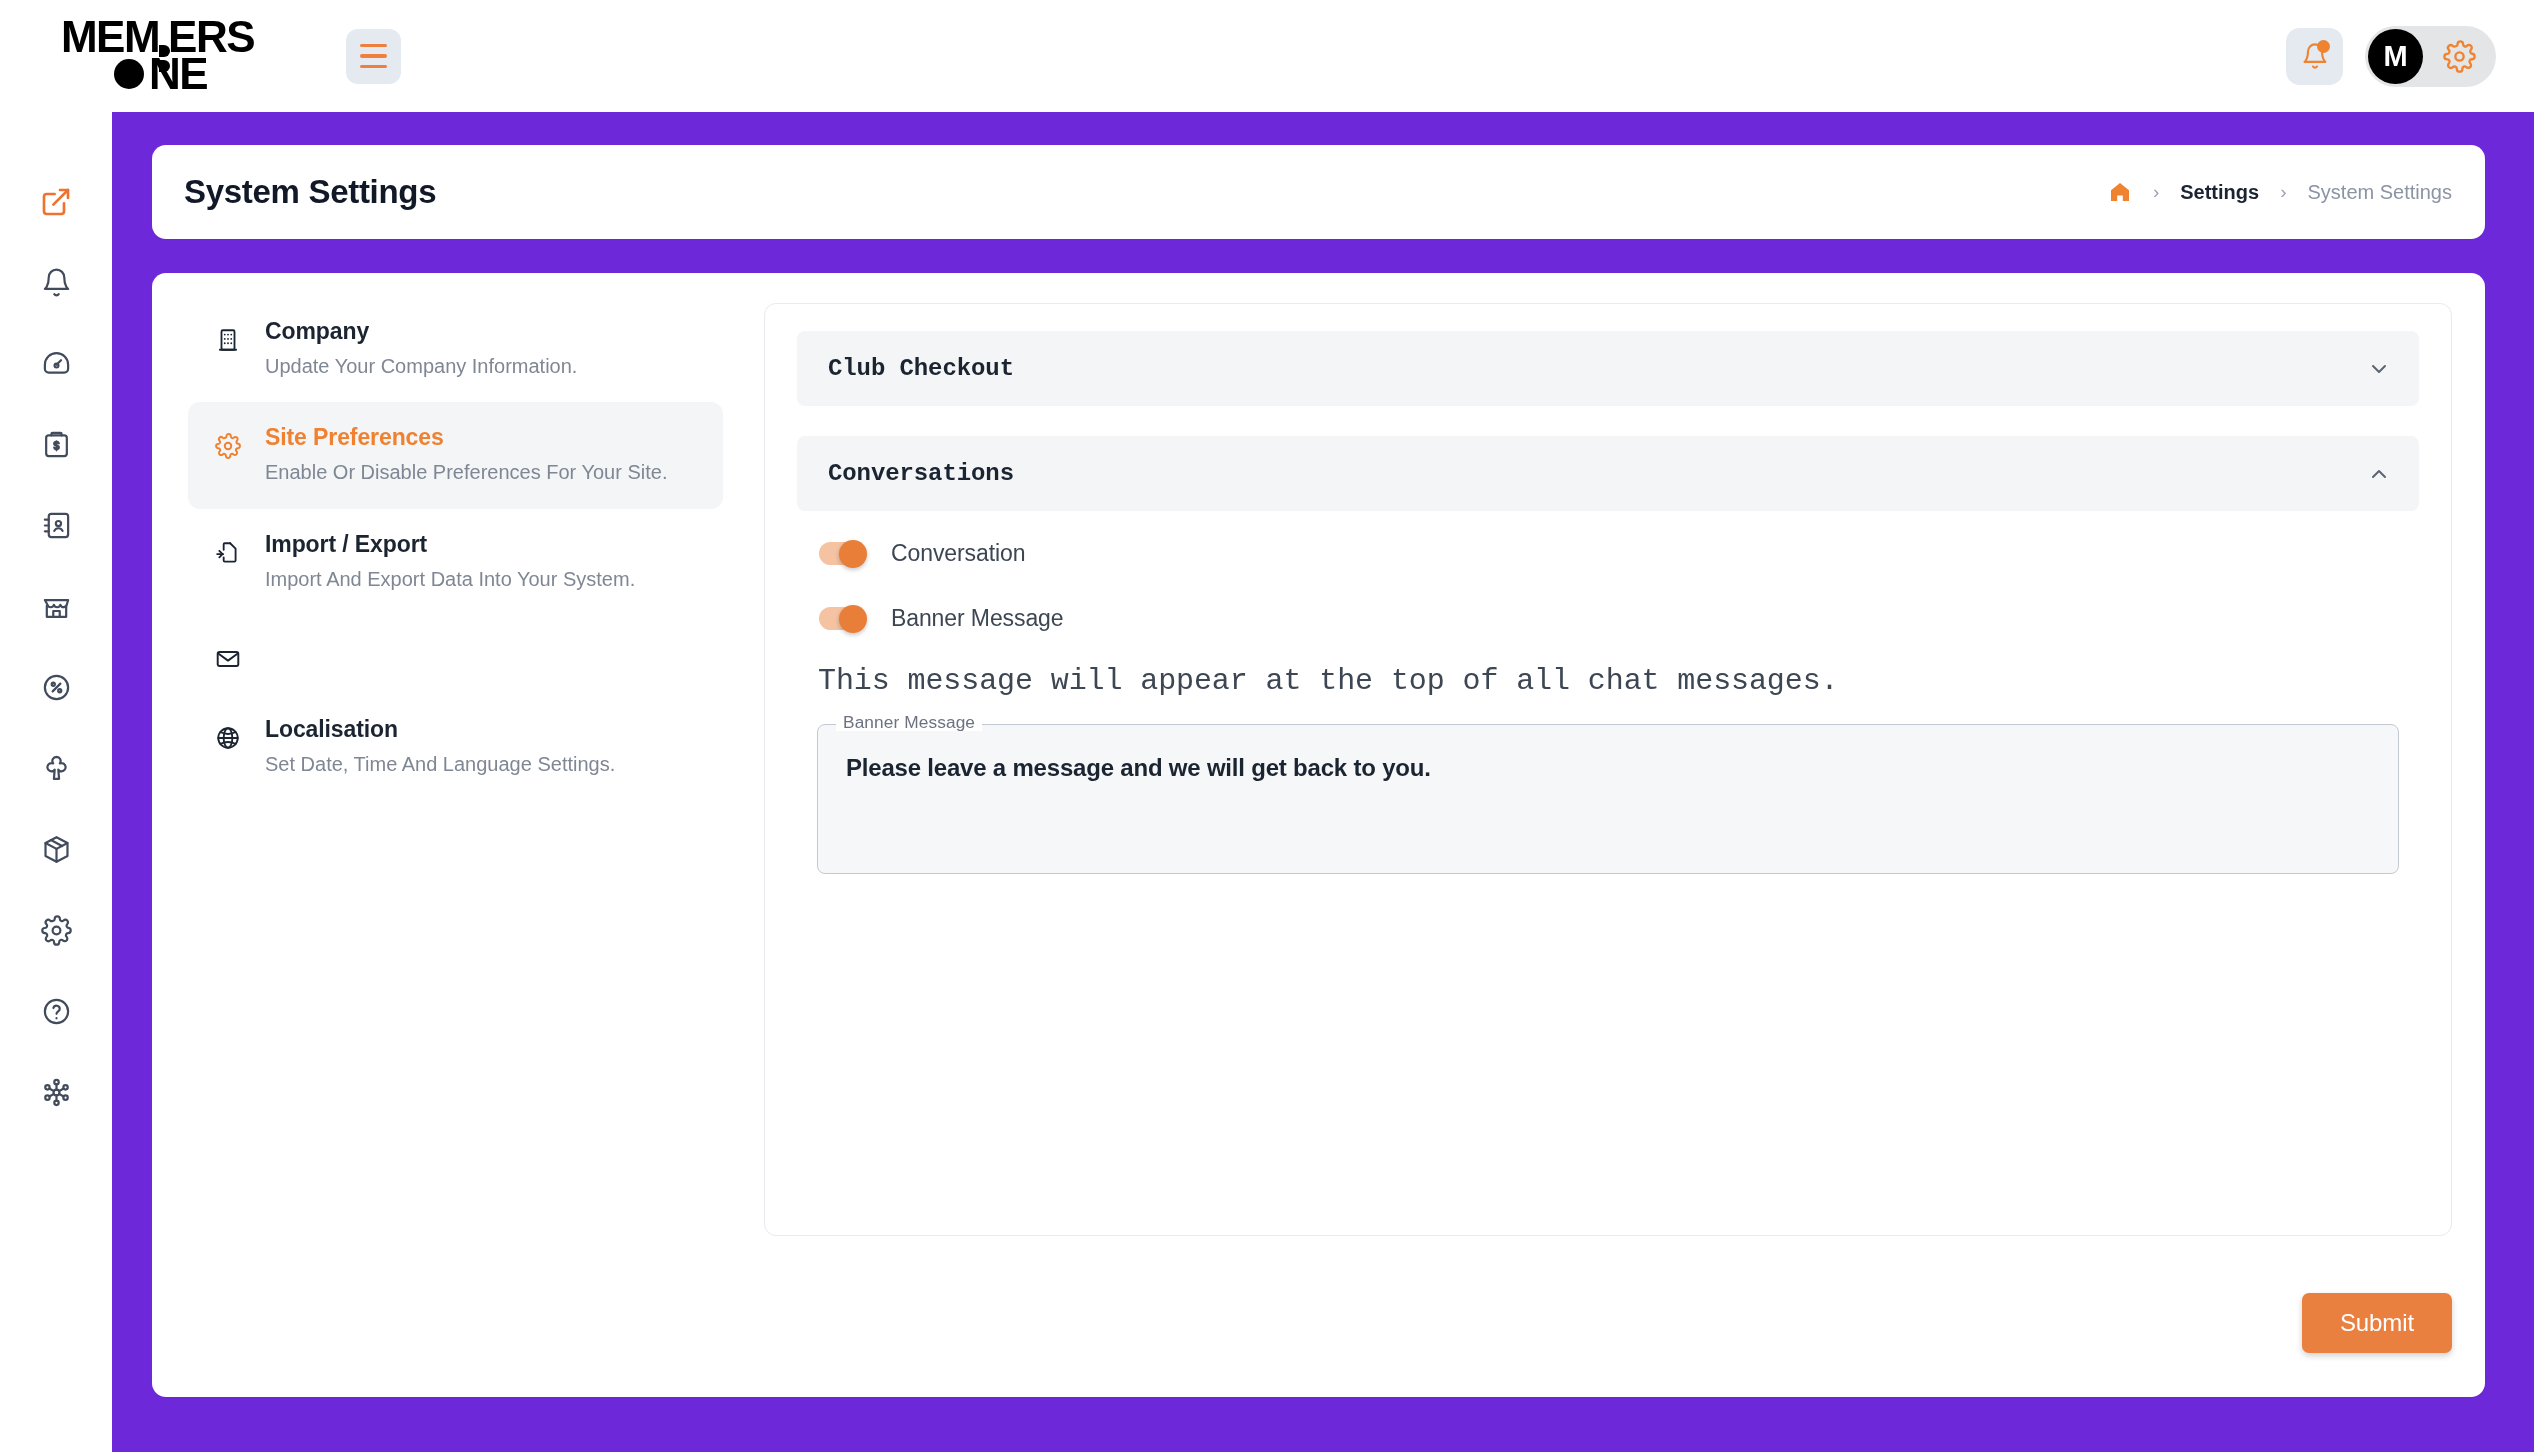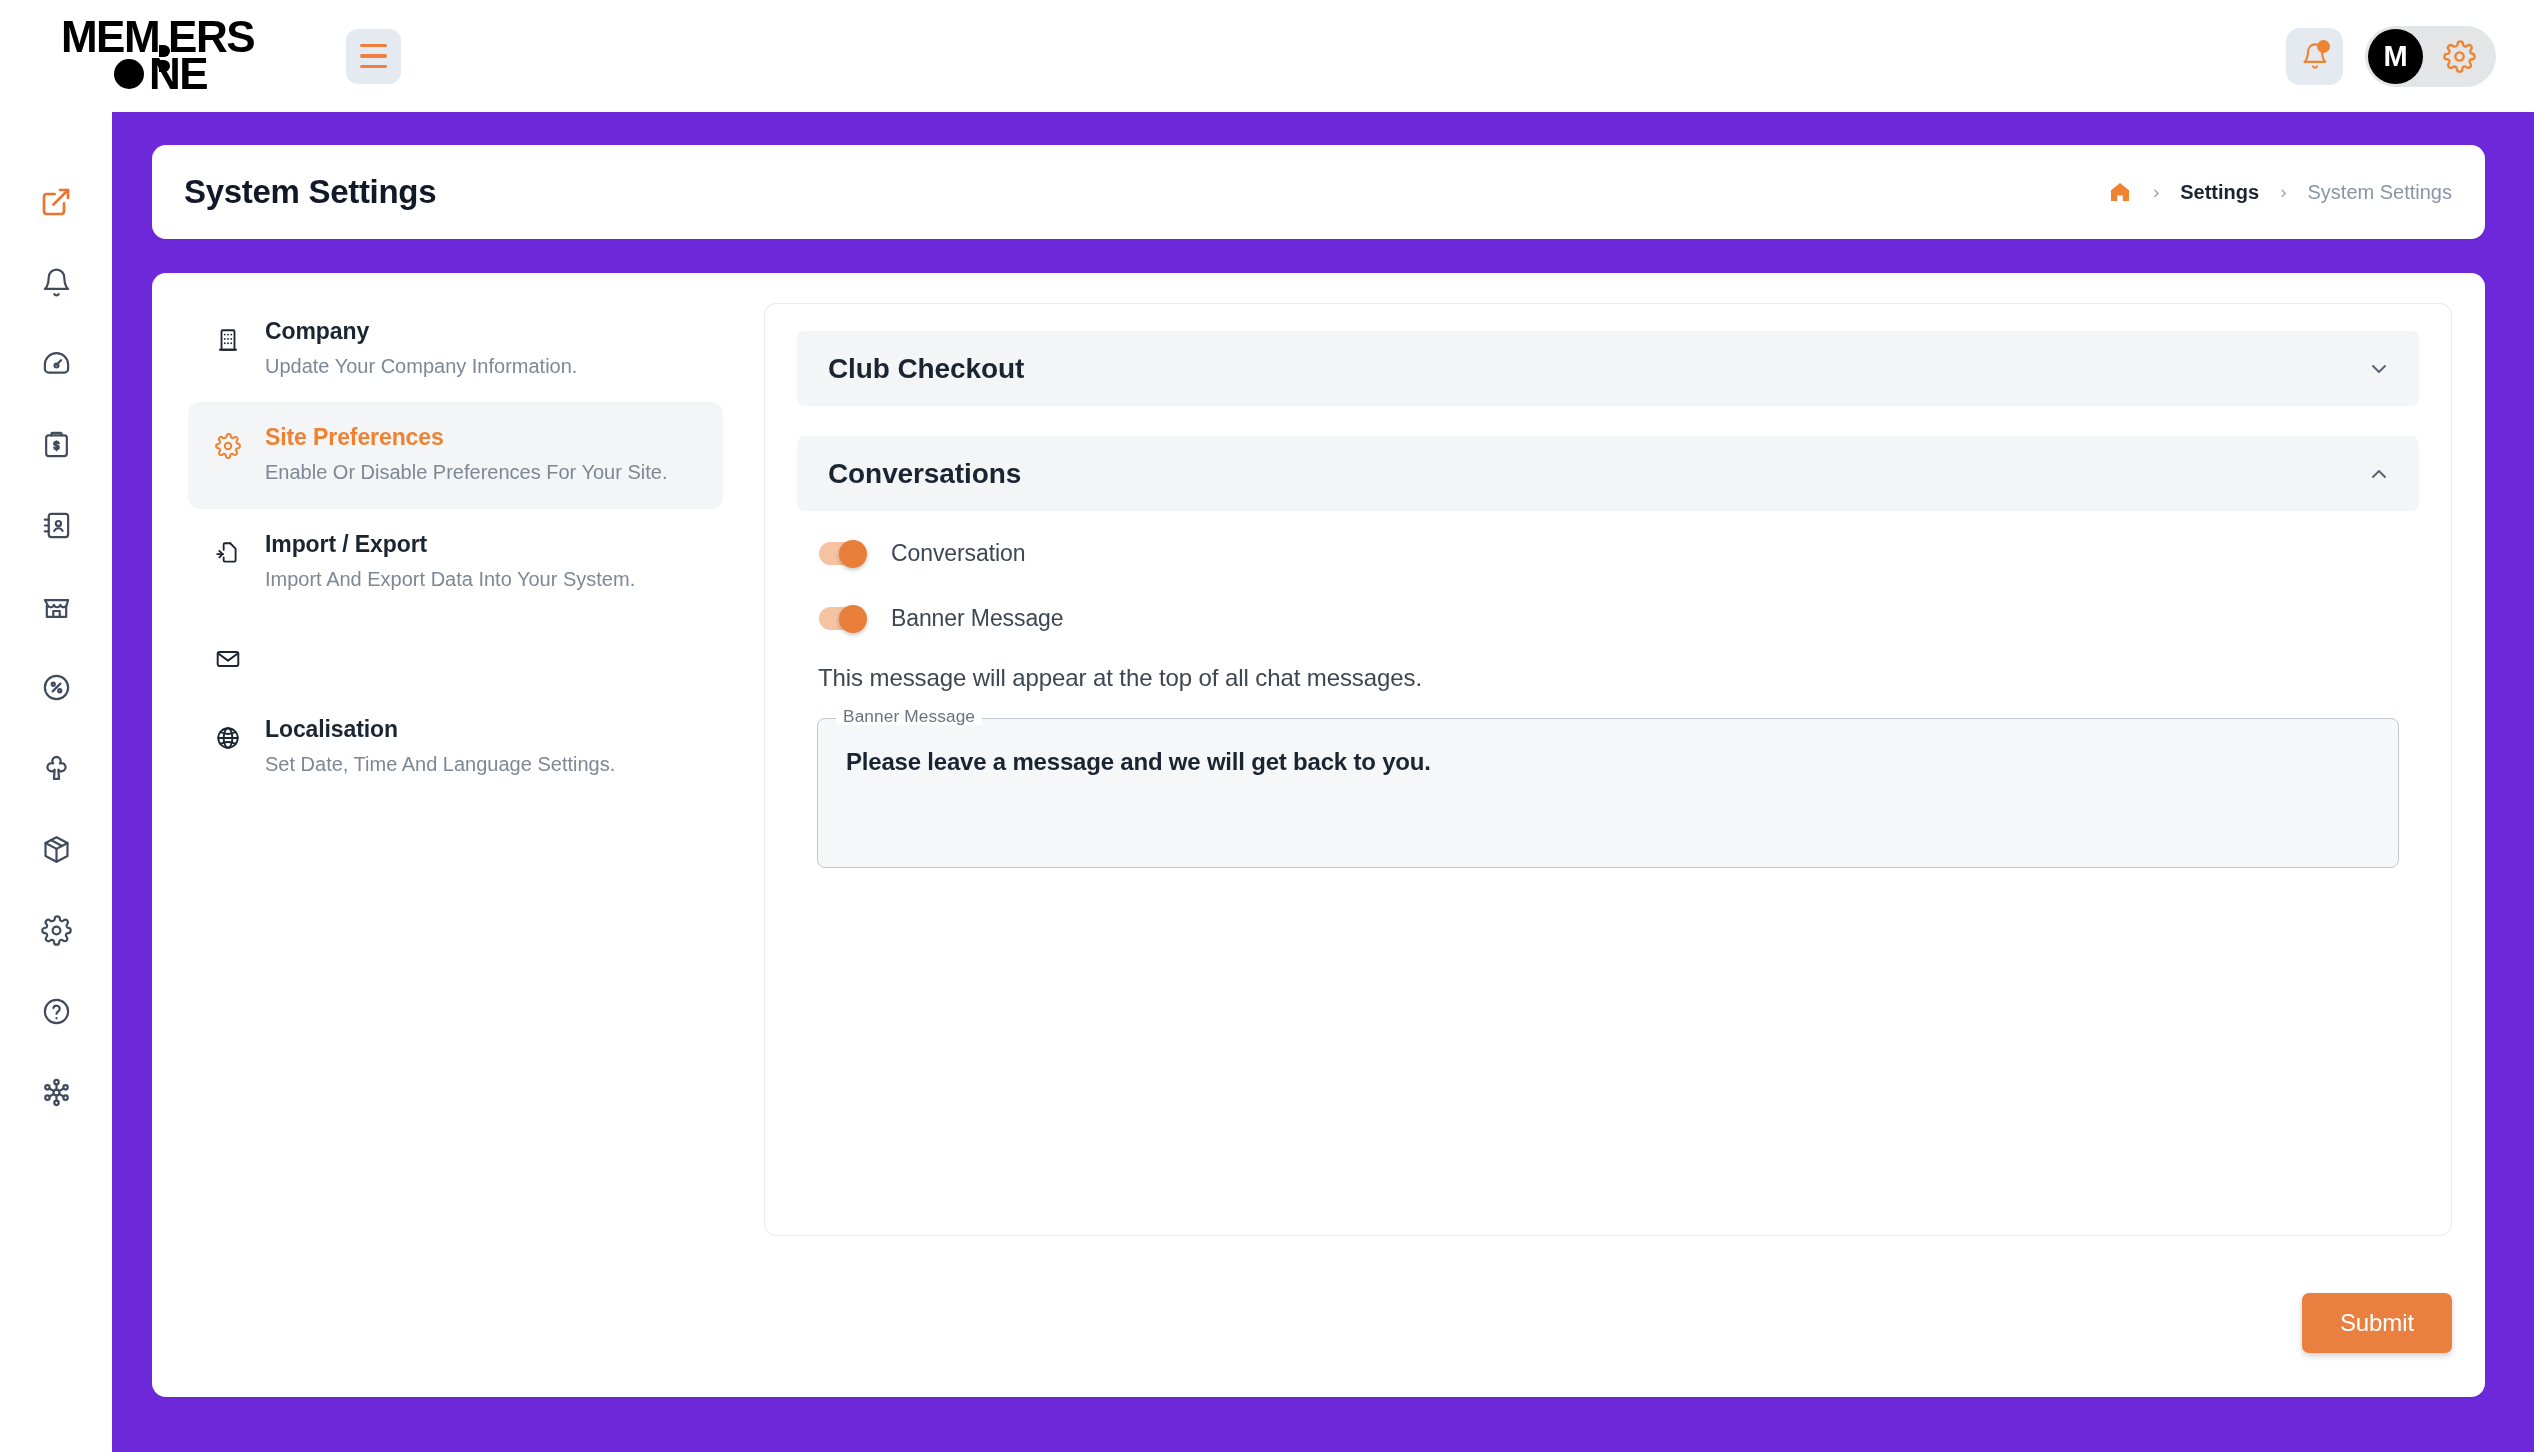--- a/index.html
+++ b/index.html
@@ -263,24 +263,25 @@
   .acc-head {
     height: 75px;
     background: #f4f5f7;
     border-radius: 8px;
     display: flex;
     align-items: center;
     padding: 0 28px 0 31px;
     cursor: pointer;
   }
   .acc-title {
-    font-size: 28px;
+    font-size: 24px;
     font-weight: 700;
     color: #1b2431;
     letter-spacing: -0.1px;
+    font-family: Liberation Mono, monospace;
   }
   .acc-chev {
     margin-left: auto;
     display: flex;
     align-items: center;
   }
   .acc-gap { height: 30px; }
 
   .acc-body { padding: 29px 0 0 0; }
 
@@ -312,26 +313,27 @@
     background: #e87e38;
     box-shadow: 0 2px 4px rgba(0,0,0,.22);
   }
   .toggle-label {
     font-size: 23px;
     color: #3d4653;
     letter-spacing: -0.1px;
   }
 
   .helper-text {
-    font-size: 24px;
+    font-size: 30px;
     color: #3d4653;
     padding-left: 21px;
     margin-top: -6px;
     margin-bottom: 26px;
     letter-spacing: -0.1px;
+    font-family: Liberation Mono, monospace;
   }
 
   
   .field {
     position: relative;
     margin: 0 20px 0 20px;
     height: 150px;
     border: 1px solid #c3c9d2;
     border-radius: 8px;
     background: #f6f7f9;

